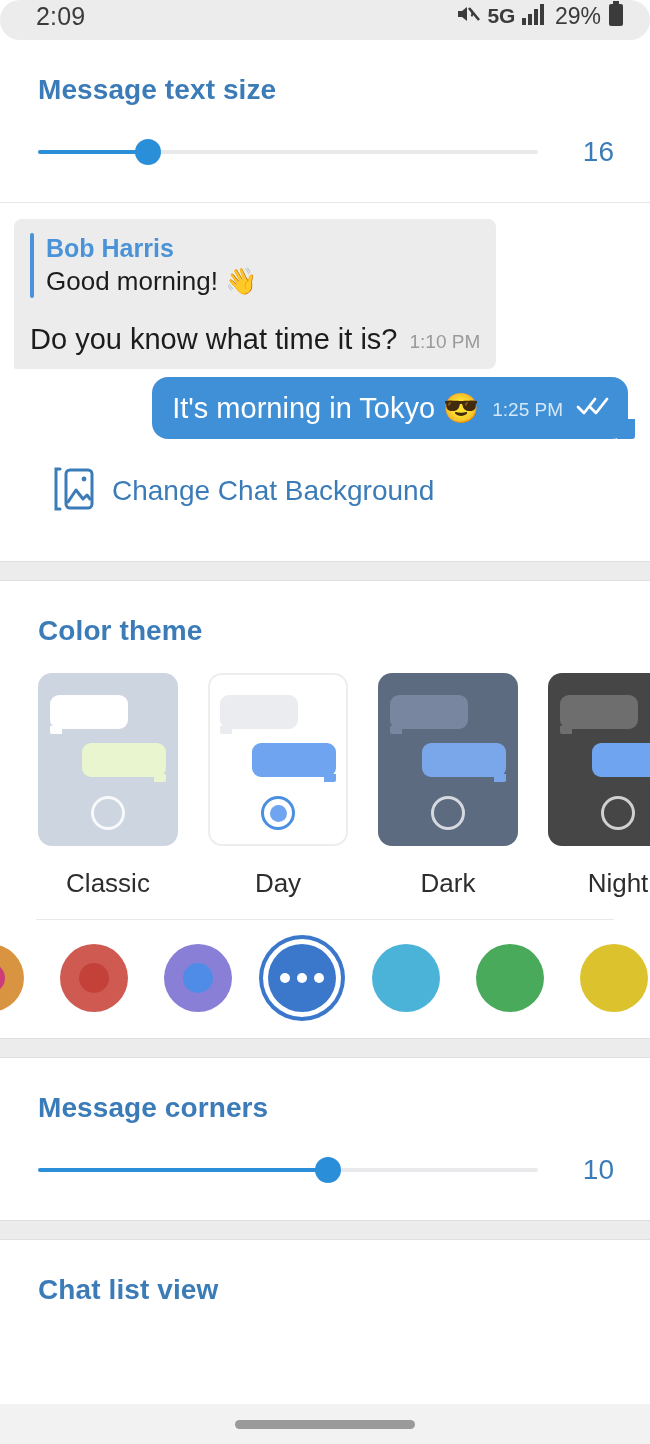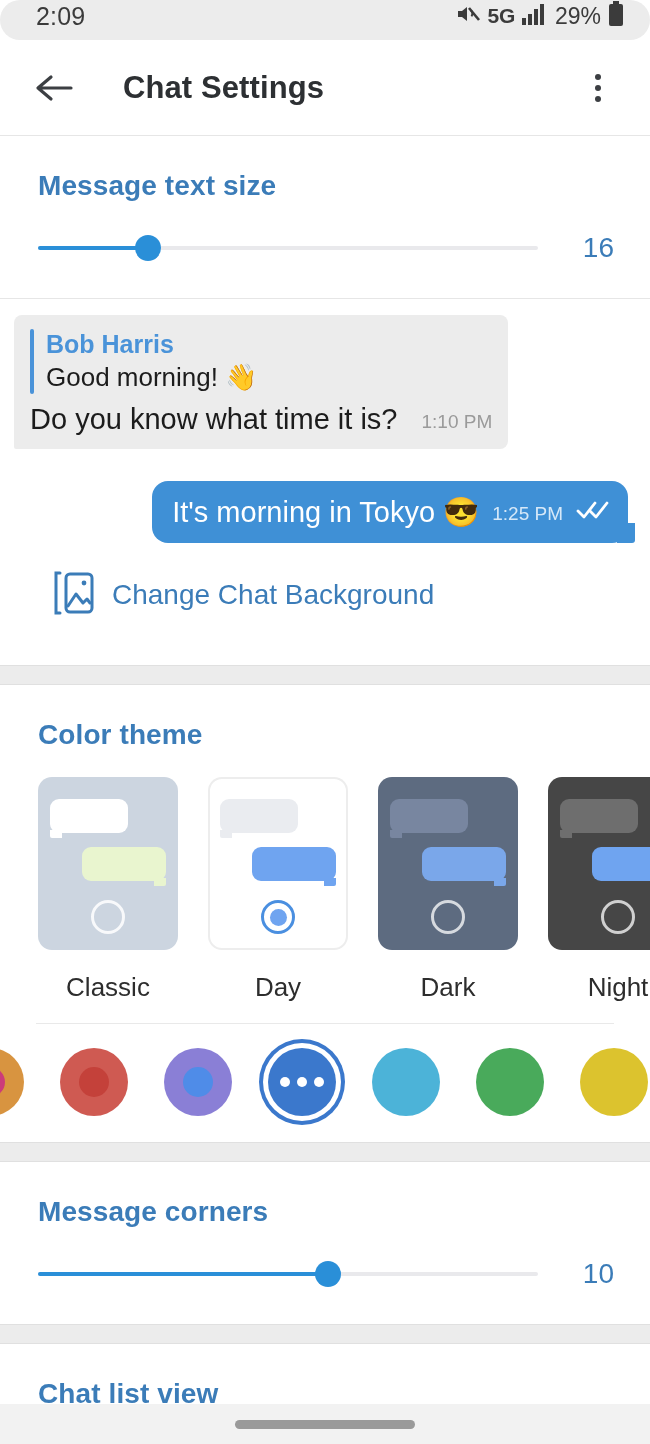--- a/index.html
+++ b/index.html
@@ -64,25 +64,25 @@
   }
   .bubble-in:after {
     content:""; position:absolute; left:-0px; bottom:0; width:18px; height:20px;
     background:#ececec; border-bottom-left-radius:2px;
   }
   .quote { display:flex; gap:12px; }
   .quote-bar { width:4px; background:#4a93d9; border-radius:2px; flex:0 0 4px; }
   .quote-body { display:flex; flex-direction:column; gap:1px; }
   .quote-name { font-size:25px; color:#4a93d9; font-weight:bold; line-height:1.25; }
   .quote-text { font-size:26px; color:#1c1c1c; line-height:1.25; }
-  .msg-line { display:flex; align-items:flex-end; gap:24px; margin-top:8px; }
+  .msg-line { display:flex; align-items:flex-end; gap:12px; margin-top:24px; }
   .msg-text-in { font-size:29px; color:#1c1c1c; line-height:1.2; }
   .time-in { font-size:19px; color:#9a9a9a; padding-bottom:4px; white-space:nowrap; }
 
-  .out-wrap { display:flex; justify-content:flex-end; margin-top:32px; padding-right:0; }
+  .out-wrap { display:flex; justify-content:flex-end; margin-top:8px; padding-right:0; }
   .bubble-out {
     position:relative; background:#3f90d6; border-radius:16px;
     padding:14px 18px 14px 20px; display:flex; align-items:flex-end; gap:13px;
     max-width:520px; margin-right:8px;
   }
   .bubble-out:after {
     content:""; position:absolute; right:-7px; bottom:0; width:18px; height:20px;
     background:#3f90d6; border-bottom-right-radius:3px;
   }
   .msg-text-out { font-size:29px; color:#ffffff; line-height:1.2; }
@@ -170,35 +170,20 @@
       <span class="pct">29%</span>
       <span>
         <svg width="16" height="26" viewBox="0 0 16 26">
           <rect x="5" y="0" width="6" height="3" fill="#3b3b3b"></rect>
           <rect x="1" y="3" width="14" height="22" rx="2" fill="#3b3b3b"></rect>
         </svg>
       </span>
     </div>
   </div>
 
-  <div class="appbar">
-    <div class="icon-btn">
-      <svg width="38" height="32" viewBox="0 0 38 32">
-        <path d="M16 5 L3 16 L16 27 M3 16 H36" stroke="#3c3f43" stroke-width="3.2" fill="none" stroke-linecap="round" stroke-linejoin="round"></path>
-      </svg>
-    </div>
-    <div class="appbar-title">Chat Settings</div>
-    <div class="icon-btn">
-      <div class="dots-v">
-          <i></i>
-          <i></i>
-          <i></i>
-        </div>
-    </div>
-  </div>
 
   <div class="section">
     <div class="section-title">Message text size</div>
     <div class="slider-row">
       <div class="track">
         <div class="fill" id="ts-fill" style="width: 22%;"></div>
         <div class="thumb" id="ts-thumb" style="left: 22%;"></div>
       </div>
       <div class="slider-val">16</div>
     </div>

